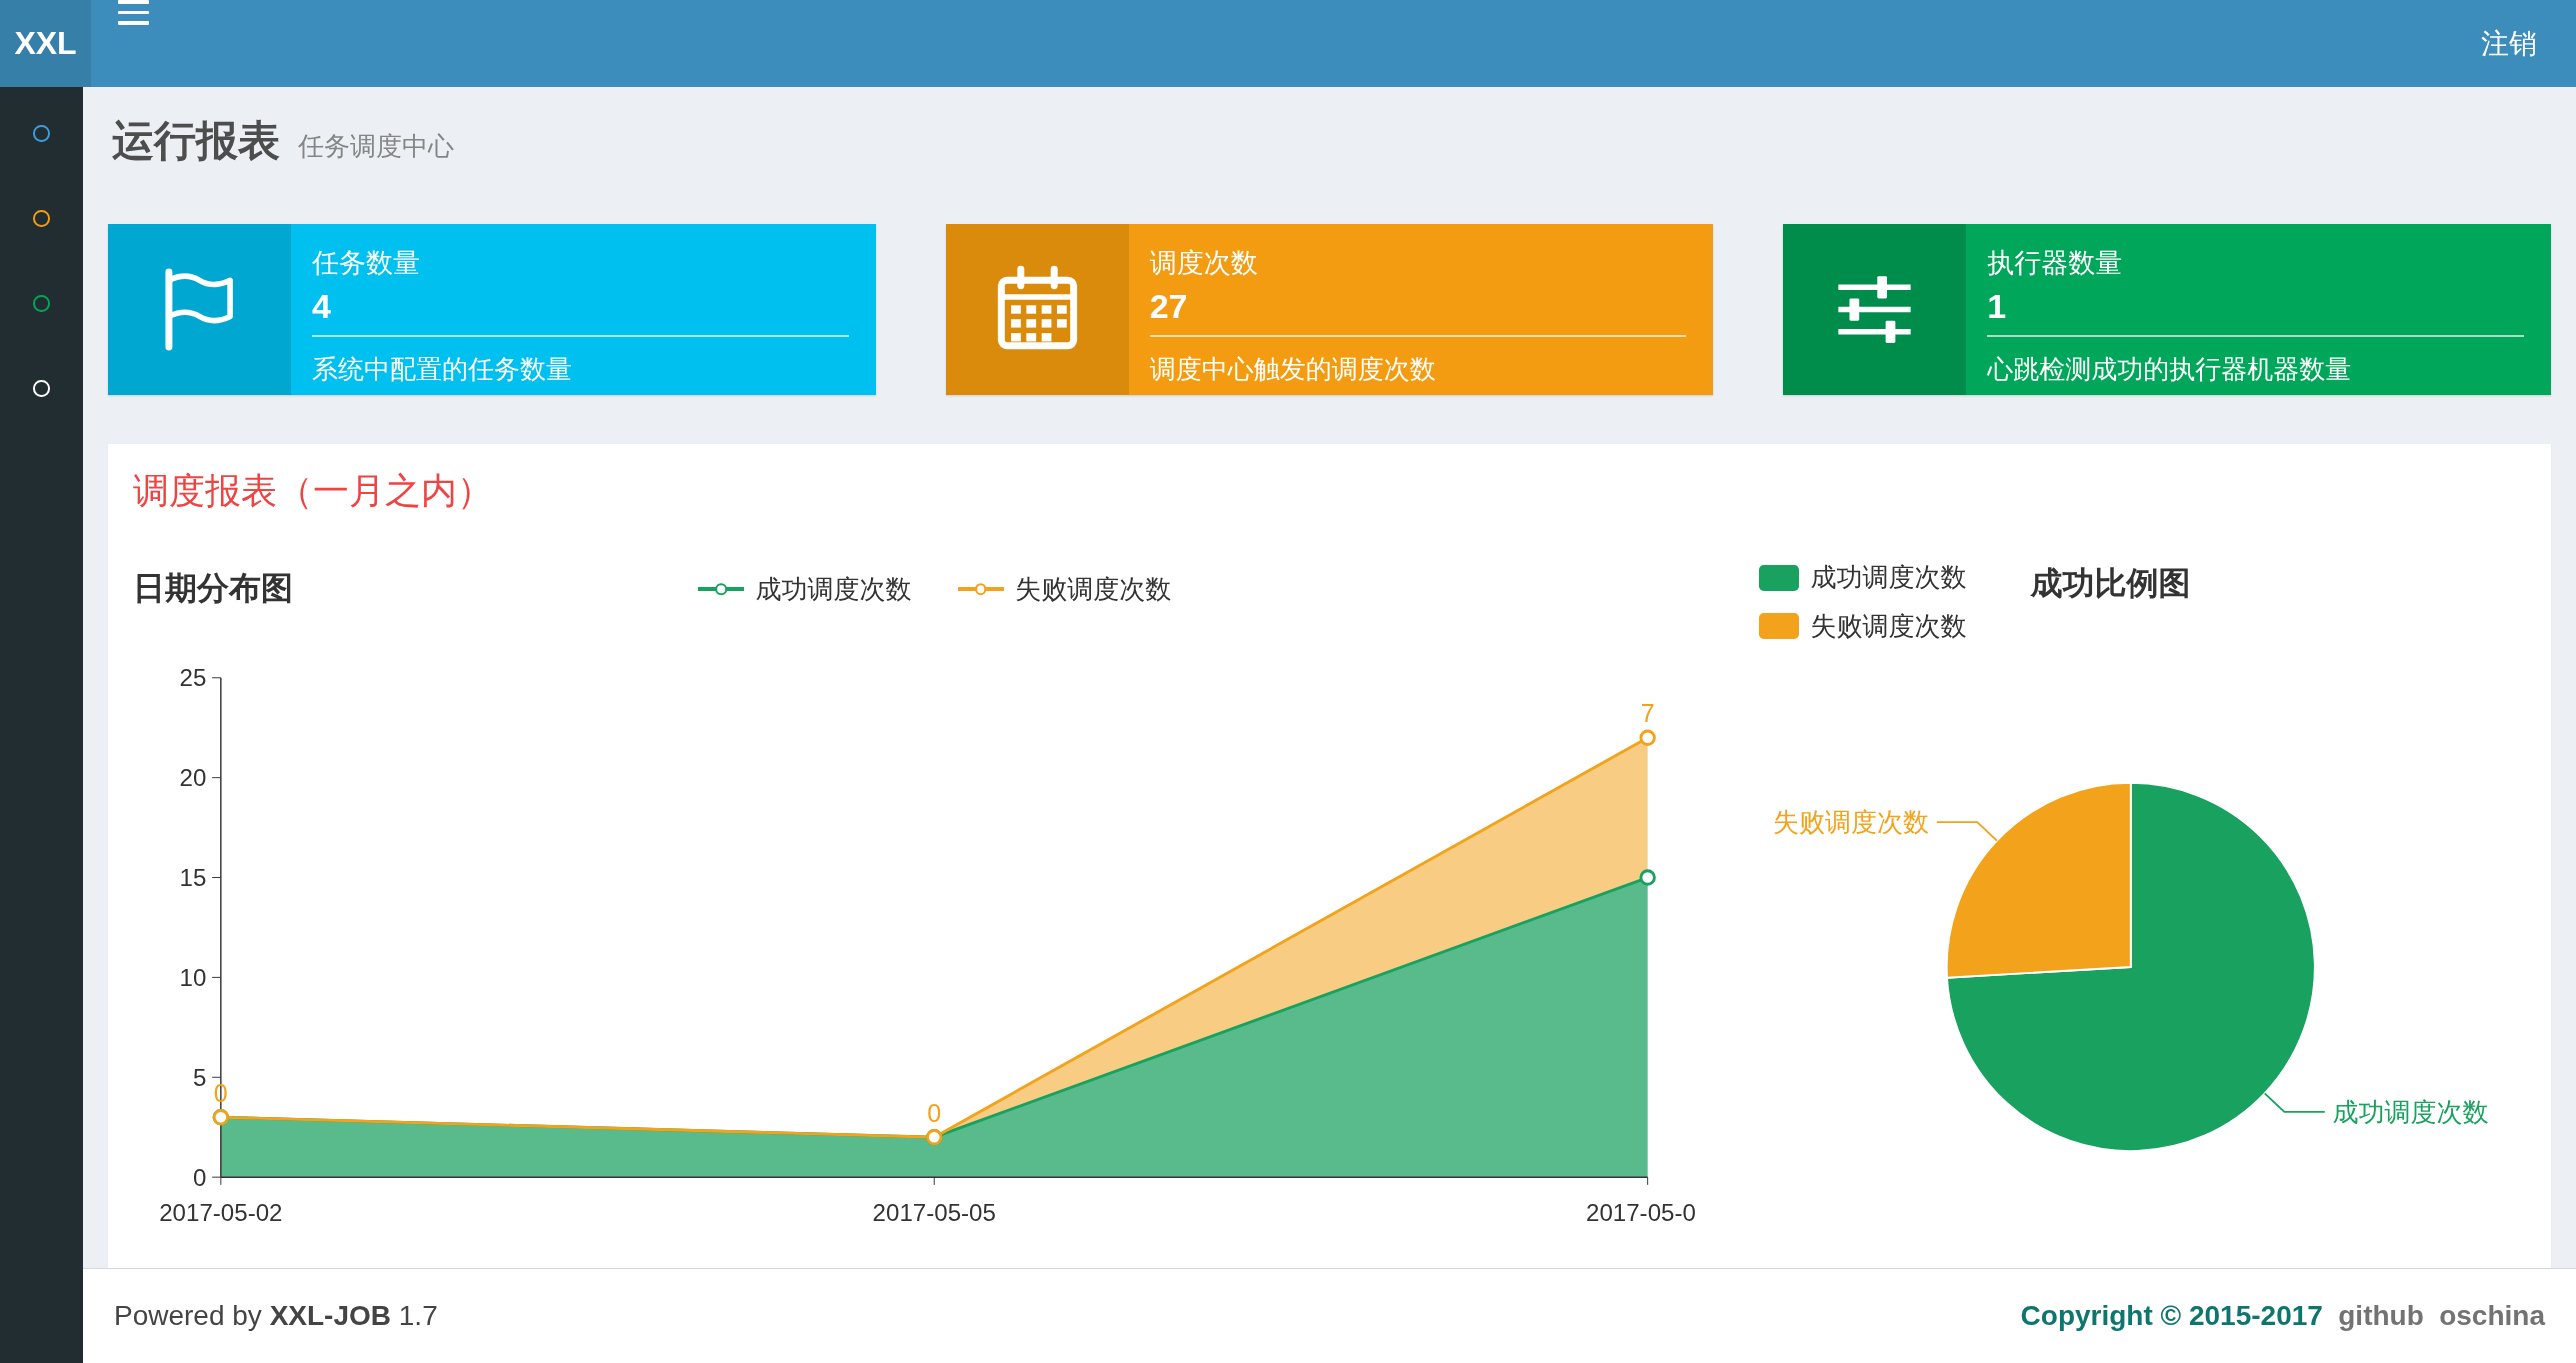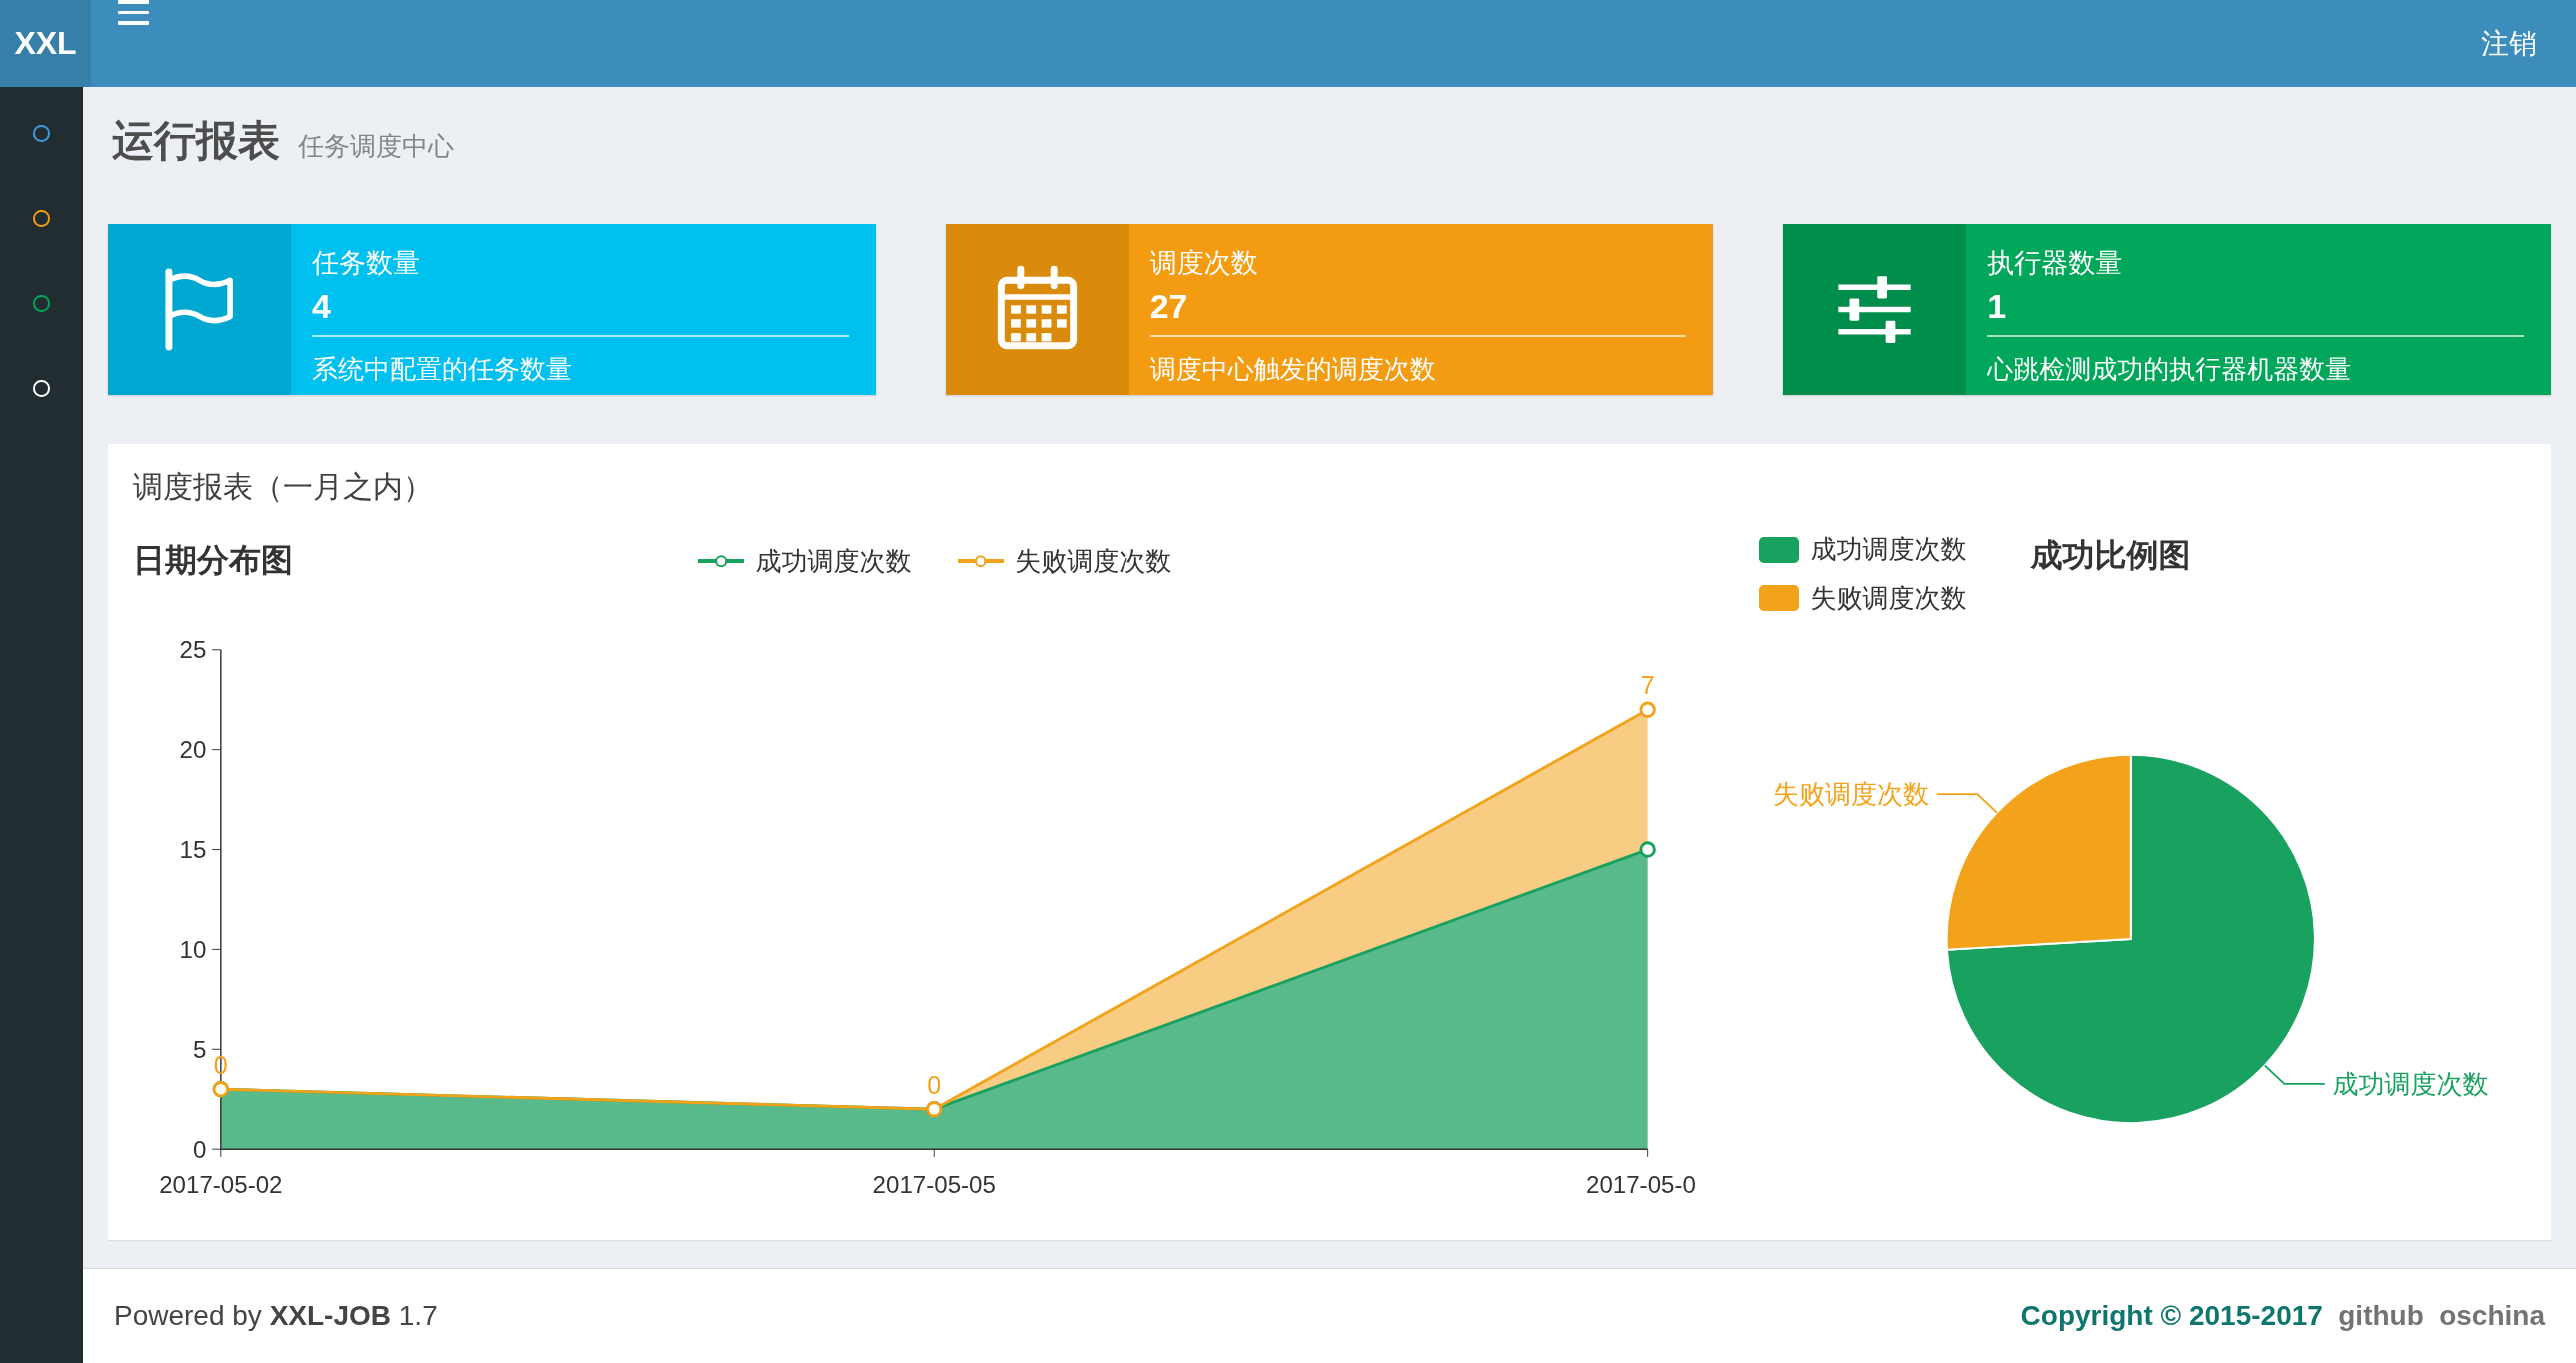--- a/index.html
+++ b/index.html
@@ -35,22 +35,22 @@
   .ib-icon{width:183px;background:var(--dark);display:flex;align-items:center;justify-content:center}
   .ib-icon svg{width:89px;height:89px}
   .ib-body{flex:1;padding:21px 27px 0 21px}
   .ib-title{font-size:27px}
   .ib-value{font-size:34px;font-weight:bold;margin-top:5.8px}
   .ib-sep{height:1.9px;background:rgba(255,255,255,.65);margin-top:9.6px}
   .ib-desc{font-size:26px;margin-top:14.5px}
   
   .panel{margin:33px 25px 0;background:#fff;padding:23px 25px 29px;
          box-shadow:0 1px 1px rgba(0,0,0,.08)}
-  .panel-title{font-size:30px;color:#404040}
-  .charts-row{display:flex;margin-top:24px}
+  .panel-title{font-size:36px;color:#ef4444}
+  .charts-row{display:flex;margin-top:44px}
   .line-chart-block{width:1581px}
   .pie-chart-block{flex:1}
   .chart-header{display:flex;align-items:center;height:58px}
   .chart-title{font-size:32px;font-weight:bold;color:#333}
   .line-legend{display:flex;gap:46px;margin-left:405px}
   .legend-item{display:flex;align-items:center;gap:11.6px;font-size:26px;color:#333;cursor:pointer}
   .legend-line{position:relative;width:46px;height:3.9px;background:var(--c);display:inline-block}
   .legend-dot{position:absolute;left:50%;top:50%;transform:translate(-50%,-50%);
               width:11.6px;height:11.6px;border:2.9px solid var(--c);border-radius:50%;background:#fff}
   .pie-header{display:flex;align-items:flex-start;height:58px;padding-left:62px}

